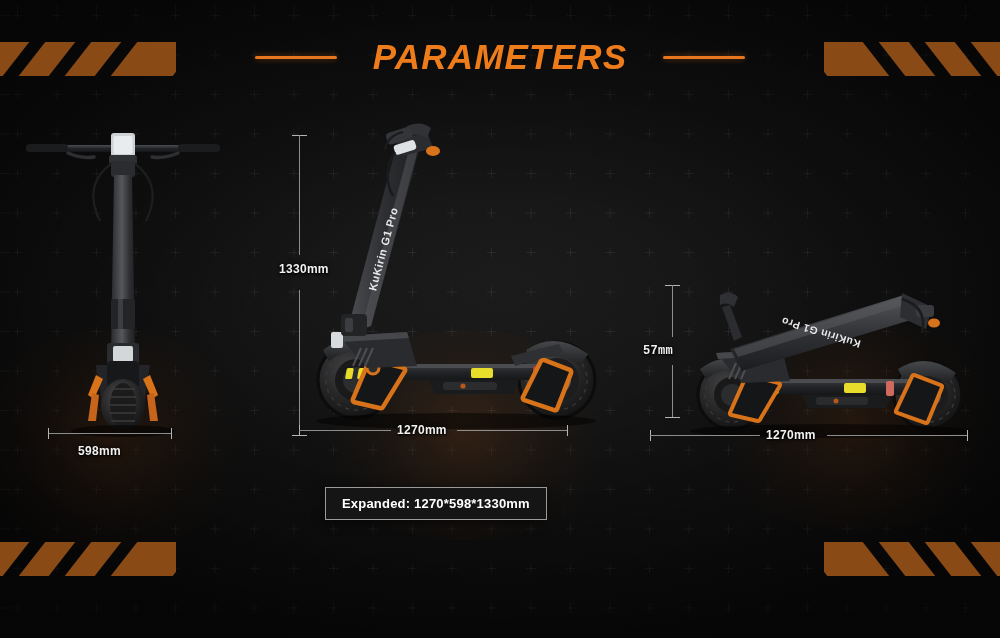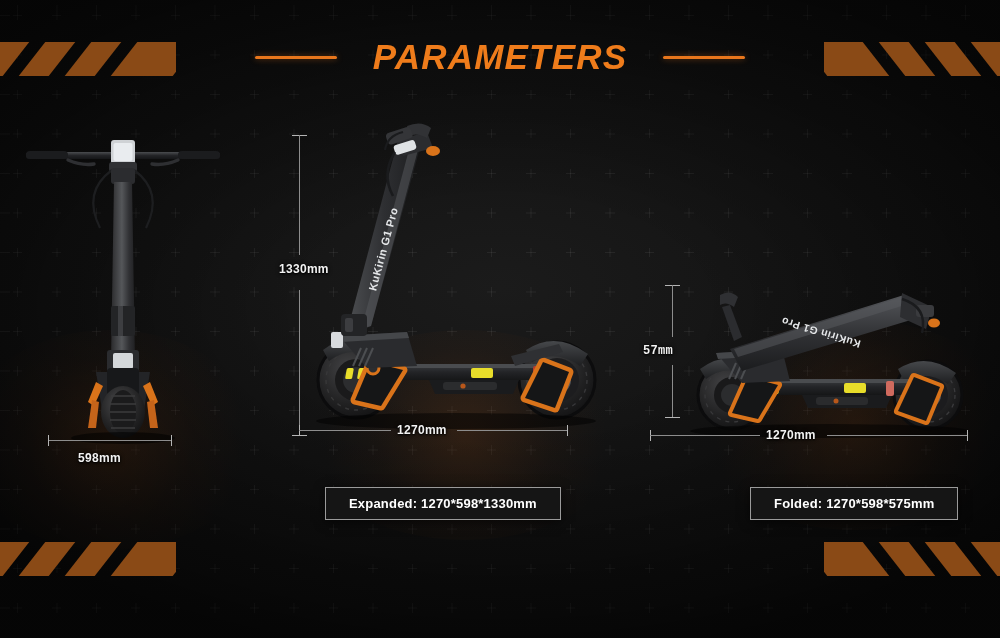--- a/index.html
+++ b/index.html
@@ -66,21 +66,21 @@
   }
   .rule { width:82px; height:3px; background:#e8761c; border-radius:2px;
           box-shadow:0 0 6px rgba(232,118,28,.45); }
   #page-title {
     font-size:35px; font-weight:bold; font-style:italic; color:#ef7c1b;
     letter-spacing:1.2px; white-space:nowrap;
   }
 
   
   .panel { position:absolute; }
-  #panel-front { left:8px; top:110px; width:230px; height:360px; }
+  #panel-front { left:8px; top:103px; width:230px; height:360px; }
   #panel-expanded { left:265px; top:110px; width:330px; height:400px;margin-left:14px; }
   #panel-folded { left:640px; top:265px; width:355px; height:245px; }
 
   
   .dim-label {
     position:absolute; color:#f2f2f2; font-size:12px; font-weight:bold;
     letter-spacing:.3px; white-space:nowrap;
     text-shadow:0 0 4px #000, 0 1px 2px #000;
   }
   .dim-h { position:absolute; height:1px; background:#8d8d8d; }
@@ -90,21 +90,21 @@
   .dim-h::before { left:0; } .dim-h::after { right:0; }
 
   
   .dim-seg { position:absolute; height:1px; background:#8d8d8d; }
   .dim-cap { position:absolute; width:1px; height:11px; background:#b5b5b5; }
 
   
   .caption {
     position:absolute; border:1px solid #9a9a9a; background:#151515;
     color:#ffffff; font-size:13px; font-weight:bold; letter-spacing:.2px;
-    padding:8px 23px; white-space:nowrap;
+    padding:8px 16px; white-space:nowrap;
     box-shadow:0 2px 10px rgba(0,0,0,.6);
   }
   #caption-expanded { left:325px; top:487px; }
   #caption-folded { left:750px; top:487px; }
 
   
   .svg-art { display:block; overflow:visible; }
 </style>
 </head>
 <body>
@@ -419,15 +419,14 @@
     </svg>
 
     <div class="dim-cap" style="left:10px; top:165px;"></div>
     <div class="dim-seg" style="left:10px; top:170px; width:110px;"></div>
     <div class="dim-label" style="left:126px; top:163px;">1270mm</div>
     <div class="dim-seg" style="left:187px; top:170px; width:140px;"></div>
     <div class="dim-cap" style="left:327px; top:165px;"></div>
   </div>
 
   <div class="caption" id="caption-expanded">Expanded: 1270*598*1330mm</div>
-  <div class="caption" id="caption-folded">Folded: 1270*598*575mm</div>
 
 </div>
 
 </body></html>

